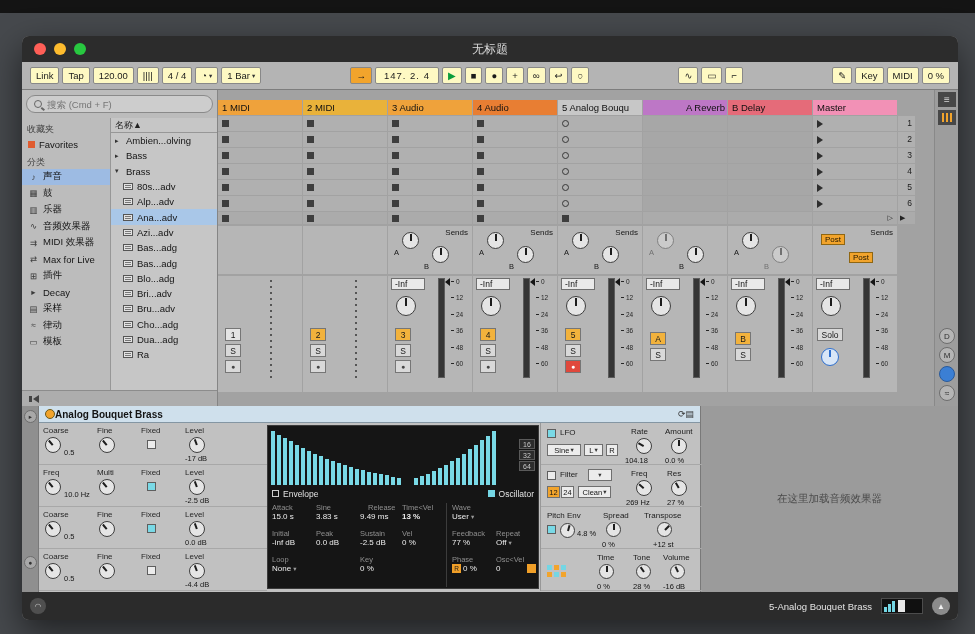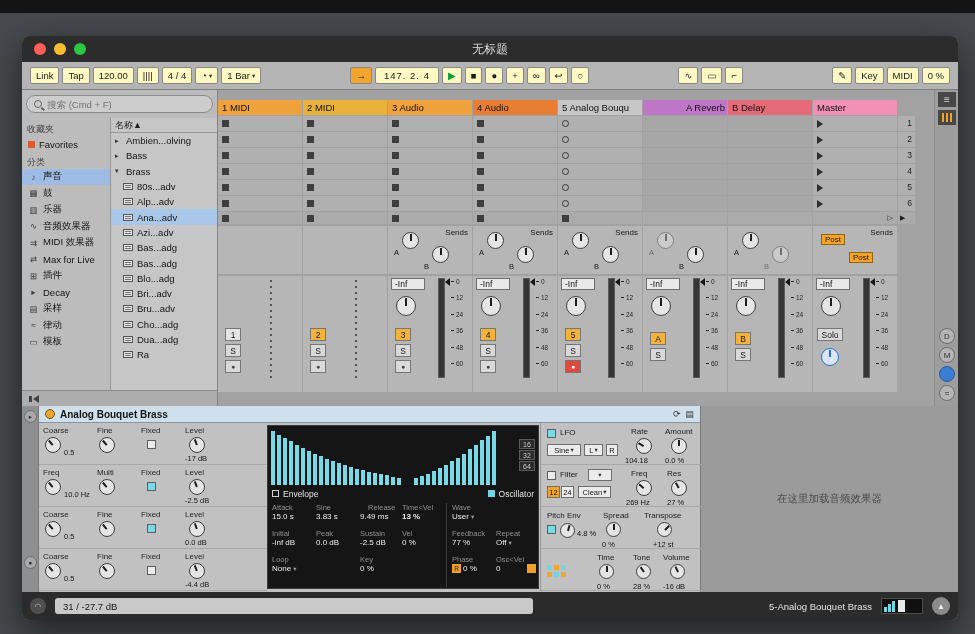--- a/index.html
+++ b/index.html
@@ -75,21 +75,21 @@
 .rstrip{width:24px;flex:none;background:#9d9d9d;border-left:1px solid #898989;position:relative}
 .rsbox{position:absolute;left:3px;width:18px;height:15px;background:#474747;color:#d8d8d8;display:flex;align-items:center;justify-content:center;font-size:10px}
 .rsbox.rbars{gap:2px}
 .rsbox.rbars span{width:2px;height:9px;background:#f2a42c}
 .rcirc{position:absolute;left:4px;width:16px;height:16px;border-radius:50%;background:#b5b5b5;border:1px solid #6d6d6d;display:flex;align-items:center;justify-content:center;font-size:8px;color:#2f2f2f}
 .rcirc.blue{background:#3b7fd4;border-color:#2a5a9a;color:#fff}
 .devarea{position:absolute;left:0;top:370px;width:936px;height:186px;background:#969696;display:flex}
 .devstrip{width:17px;flex:none;background:#8f8f8f;border-right:1px solid #797979;position:relative}
 .dscirc{position:absolute;left:2px;width:13px;height:13px;border-radius:50%;border:1px solid #6d6d6d;background:#a8a8a8;display:flex;align-items:center;justify-content:center;font-size:6.5px;color:#333}
 .device{width:662px;flex:none;background:#c1c1c1;border-right:1px solid #797979;display:flex;flex-direction:column}
-.devtitle{height:17px;background:#cfe0ec;border-bottom:1px solid #8496a3;display:flex;align-items:center;gap:5px;padding:0 6px;flex:none}
+.devtitle{height:17px;background:#cfe0ec;border-bottom:1px solid #8496a3;display:flex;align-items:center;padding:0 6px;flex:none}
 .pwr{width:10px;height:10px;border-radius:50%;background:#f2a42c;border:1px solid #6b5a1c;flex:none}
 .dtname{font-size:10px;font-weight:bold;color:#141414;flex:1;white-space:nowrap;overflow:hidden}
 .dticon{font-size:9px;color:#333}
 .devbody{flex:1;position:relative}
 .devleft{position:absolute;left:0;top:0;width:228px;height:168px}
 .dlrow{position:absolute;left:0;width:228px;height:42px;border-bottom:1px solid #a8a8a8}
 .dlbl{position:absolute;font-size:8px;color:#262626;white-space:nowrap}
 .dval{position:absolute;font-size:7.5px;color:#161616;white-space:nowrap}
 .cb{position:absolute;width:9px;height:9px;background:#ececec;border:1px solid #5e5e5e}
 .cb.on{background:#79d9e6}
@@ -934,23 +934,20 @@
     </div>
     <div class="fxdrop">
       <span>在这里加载音频效果器</span>
     </div>
   </div>
 
   <div class="statusbar">
     <div class="sicon">
         <span>◠</span>
       </div>
-    <div class="infobox">
-        <span>31 / -27.7 dB</span>
-      </div>
     <span class="seltrack">5-Analog Bouquet Brass</span>
     <div class="minimeter">
       <span style="height:5px"></span>
         <span style="height:8px"></span>
         <span style="height:11px"></span>
       <div class="wsq"></div>
     </div>
     <div class="upcirc">
         <span>▲</span>
       </div>

